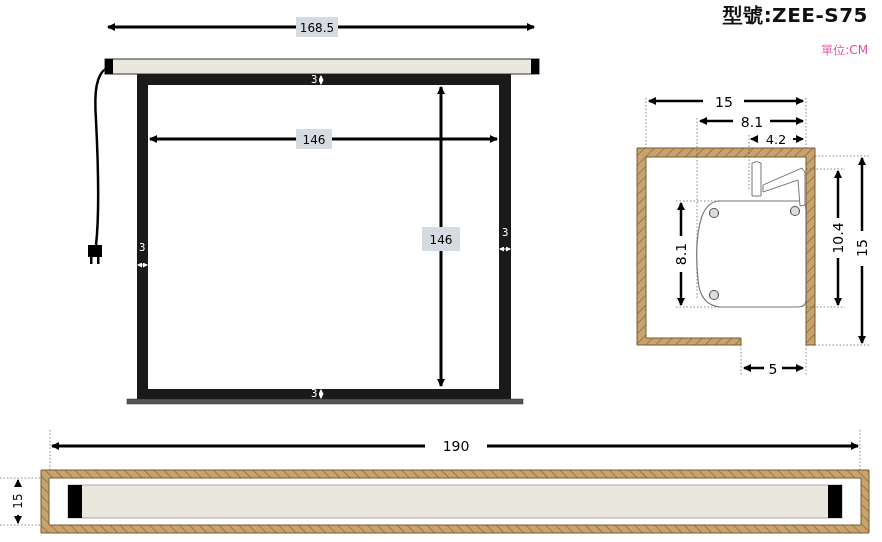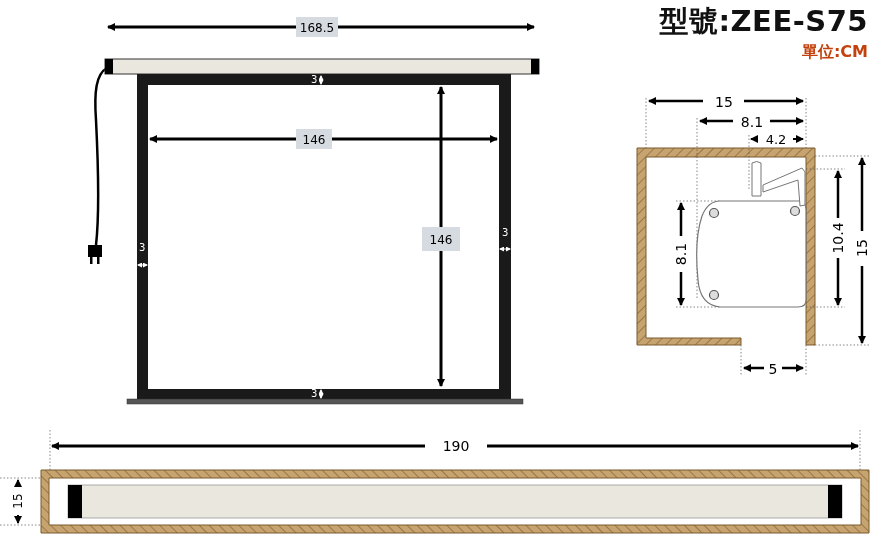--- a/index.html
+++ b/index.html
@@ -1,20 +1,20 @@
 <!DOCTYPE html>
 <html><head>
 <meta charset="utf-8">
 <style>
   html,body{margin:0;padding:0;background:#fff;}
   body{width:882px;height:542px;position:relative;overflow:hidden;font-family:"DejaVu Sans","Liberation Sans",sans-serif;}
   svg{position:absolute;left:0;top:0;}
   .t{font-family:"DejaVu Sans","Liberation Sans",sans-serif;}
-  .model{position:absolute;right:14px;top:2px;font-size:29px;font-weight:bold;color:#111;font-family:"DejaVu Sans",sans-serif;letter-spacing:0.5px;}
-  .unit{position:absolute;right:14px;top:42px;font-size:16px;color:#c2410c;font-family:"DejaVu Sans",sans-serif;font-weight:bold;}
+  .model{position:absolute;right:14px;top:2px;font-size:20px;font-weight:bold;color:#111;font-family:"DejaVu Sans",sans-serif;letter-spacing:0.5px;}
+  .unit{position:absolute;right:14px;top:42px;font-size:12px;color:#ec4899;font-family:"DejaVu Sans",sans-serif;}
 </style>
 </head>
 <body>
 
 <div class="model">型號:ZEE-S75</div>
 <div class="unit">單位:CM</div>
 
 <svg width="882" height="542" viewBox="0 0 882 542" xmlns="http://www.w3.org/2000/svg">
   <defs>
     <pattern id="hatch" patternUnits="userSpaceOnUse" width="7" height="7" patternTransform="rotate(45)">

